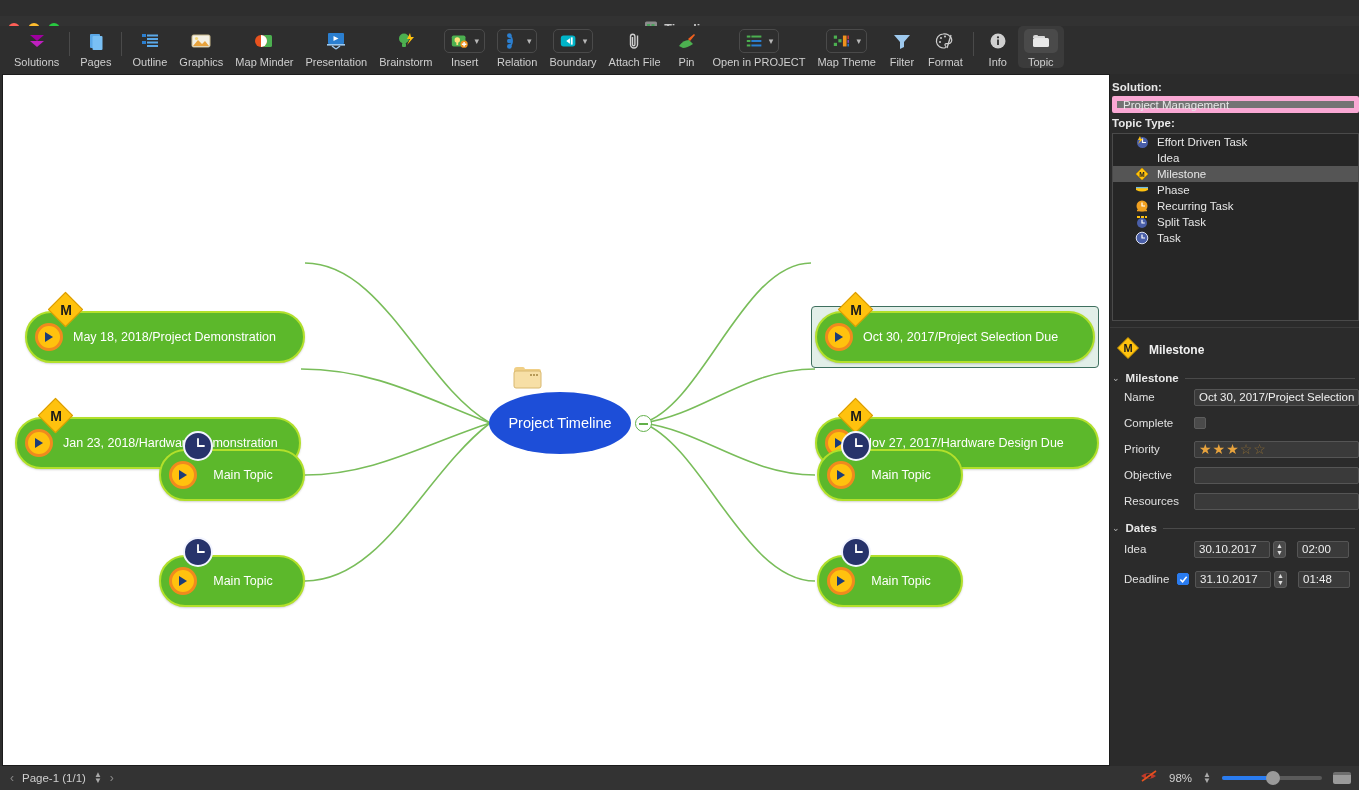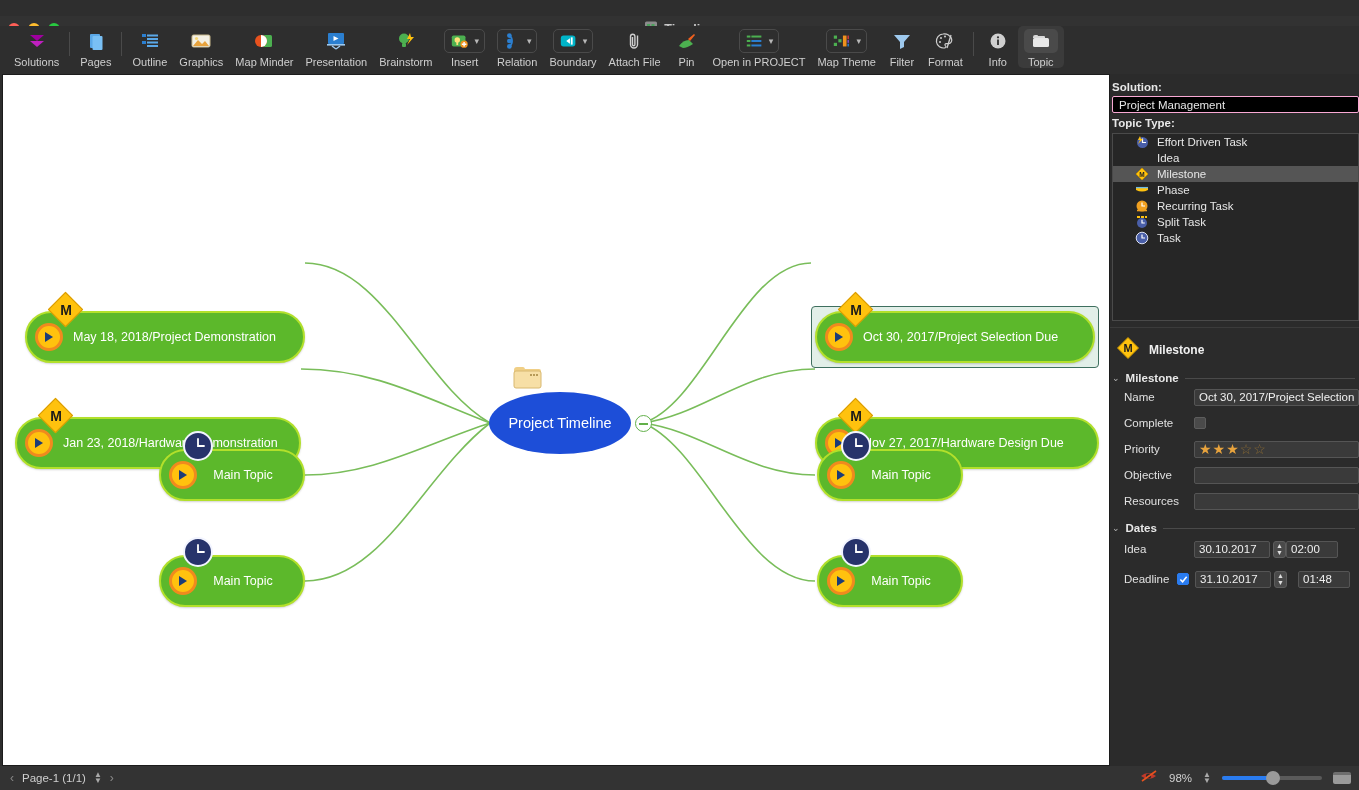--- a/index.html
+++ b/index.html
@@ -155,22 +155,22 @@
     height: 20px; background: #3f648f;
     display: flex; align-items: center; justify-content: center;
     color: #fff; font-size: 12px;
   }
   .panel-body { padding: 4px 0 0 0; }
   .p-label {
     color: #e8e8e8; font-size: 11.5px; font-weight: bold;
     padding: 3px 0 2px 2px;
   }
   .combo {
-    height: 17px; background: #000000;
-    border: 1px solid #f9a8d4; border-radius: 2px;
+    height: 17px; background: #737373;
+    border: 5px solid #f9a8d4; border-radius: 2px;
     display: flex; align-items: center;
     color: #e6e6e6; font-size: 11.5px; padding-left: 6px;
     margin: 1px 0 1px 2px;
   }
   .listbox {
     background: #262626; border: 1px solid #4a4a4a;
     height: 188px; margin: 2px 0 0 2px; overflow: hidden;
   }
   .lrow {
     height: 16px; display: flex; align-items: center;
@@ -808,21 +808,21 @@
       <div class="sect-head" style="margin-top:6px;">
         <span class="disc">⌄</span>
         <span class="sh-text">Dates</span>
         <span class="sh-line"></span>
       </div>
 
       <div class="frow" style="height:30px;">
         <span class="fl">Idea</span>
         <span class="fld date">30.10.2017</span>
         <span class="stepper">▲<br>▼</span>
-        <span class="fld time" style="">02:00</span>
+        <span class="fld time" style="margin-left:11px;">02:00</span>
       </div>
       <div class="frow" style="height:30px;">
         <span class="fl" style="width:53px;">Deadline</span>
         <span class="chk on" style="margin-right:6px;">
           <svg width="9" height="9" viewBox="0 0 10 10">
               <path d="M1.5 5 L4 7.5 L8.5 2" stroke="#fff" stroke-width="1.7" fill="none"></path>
             </svg>
         </span>
         <span class="fld date">31.10.2017</span>
         <span class="stepper">▲<br>▼</span>

